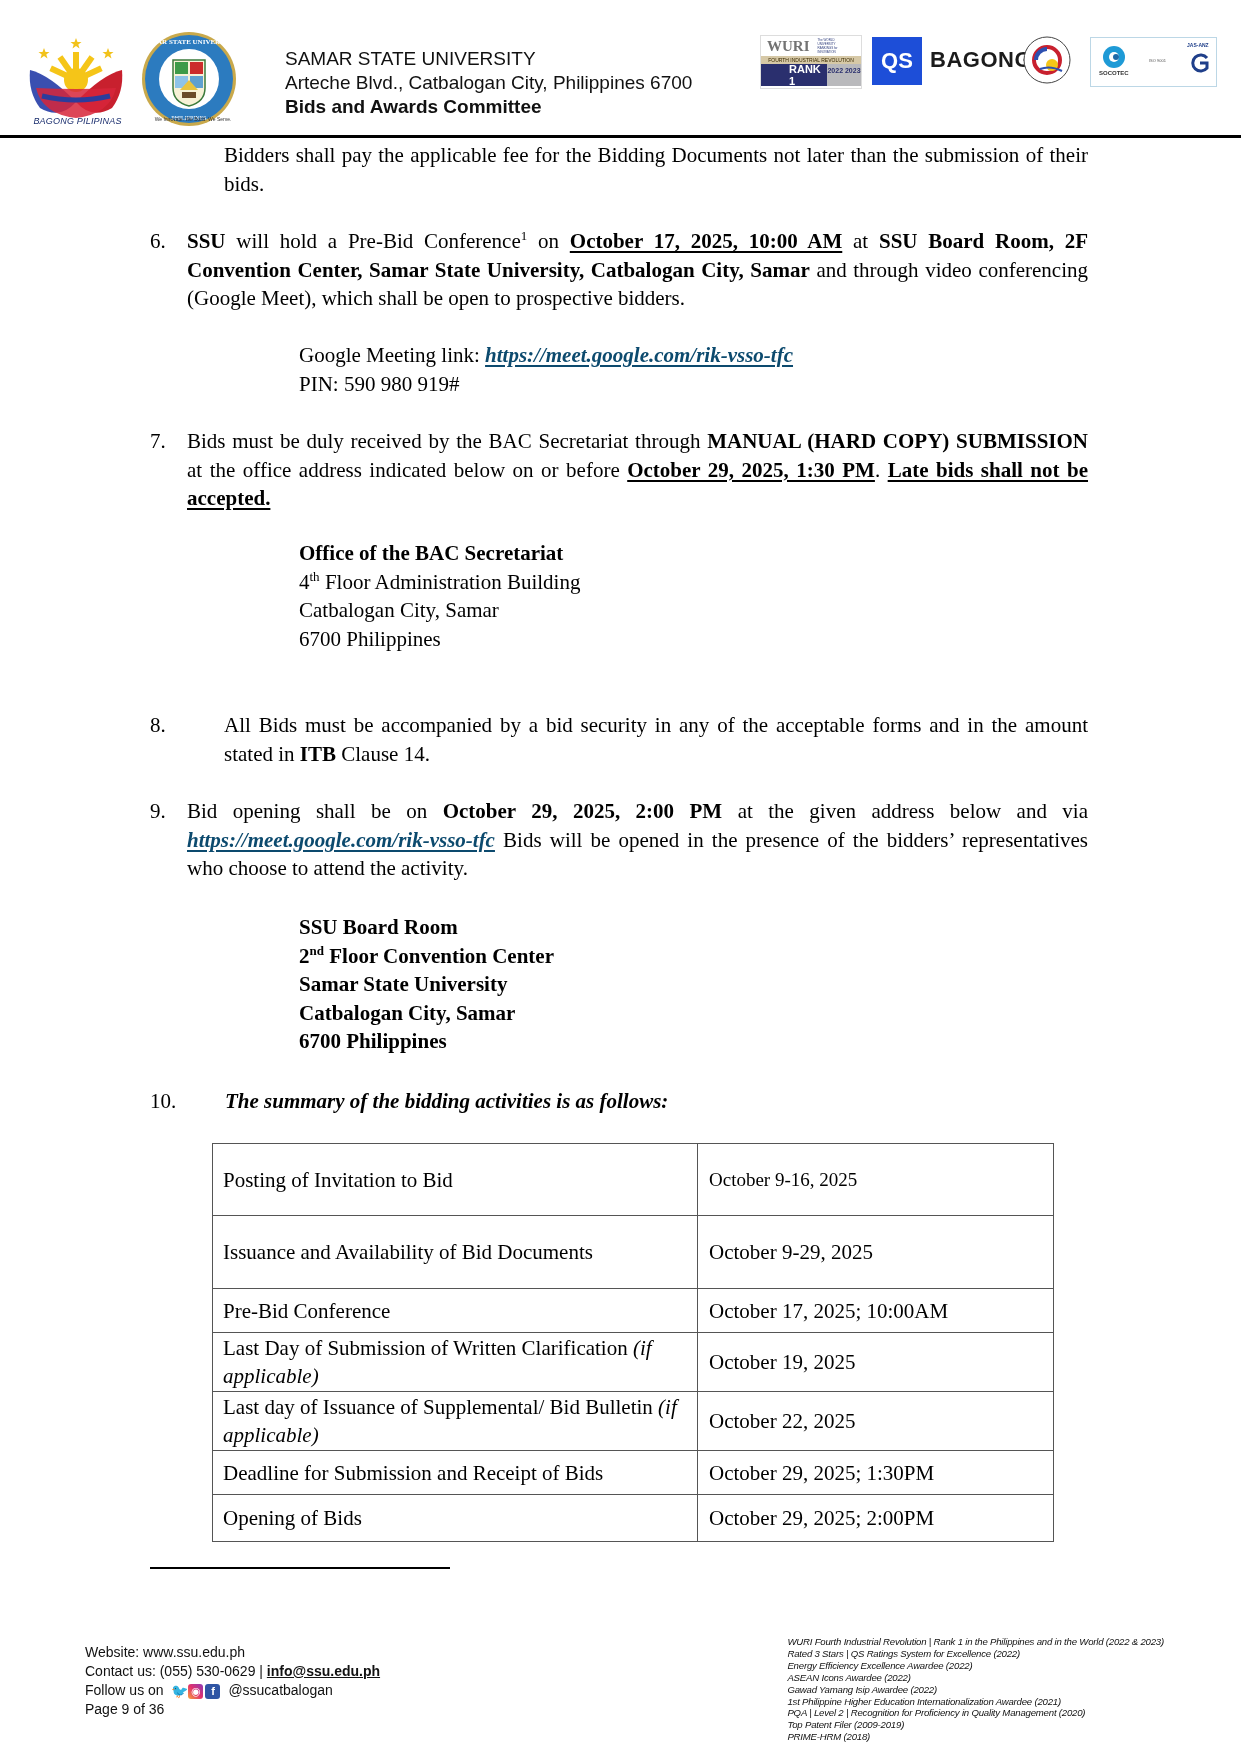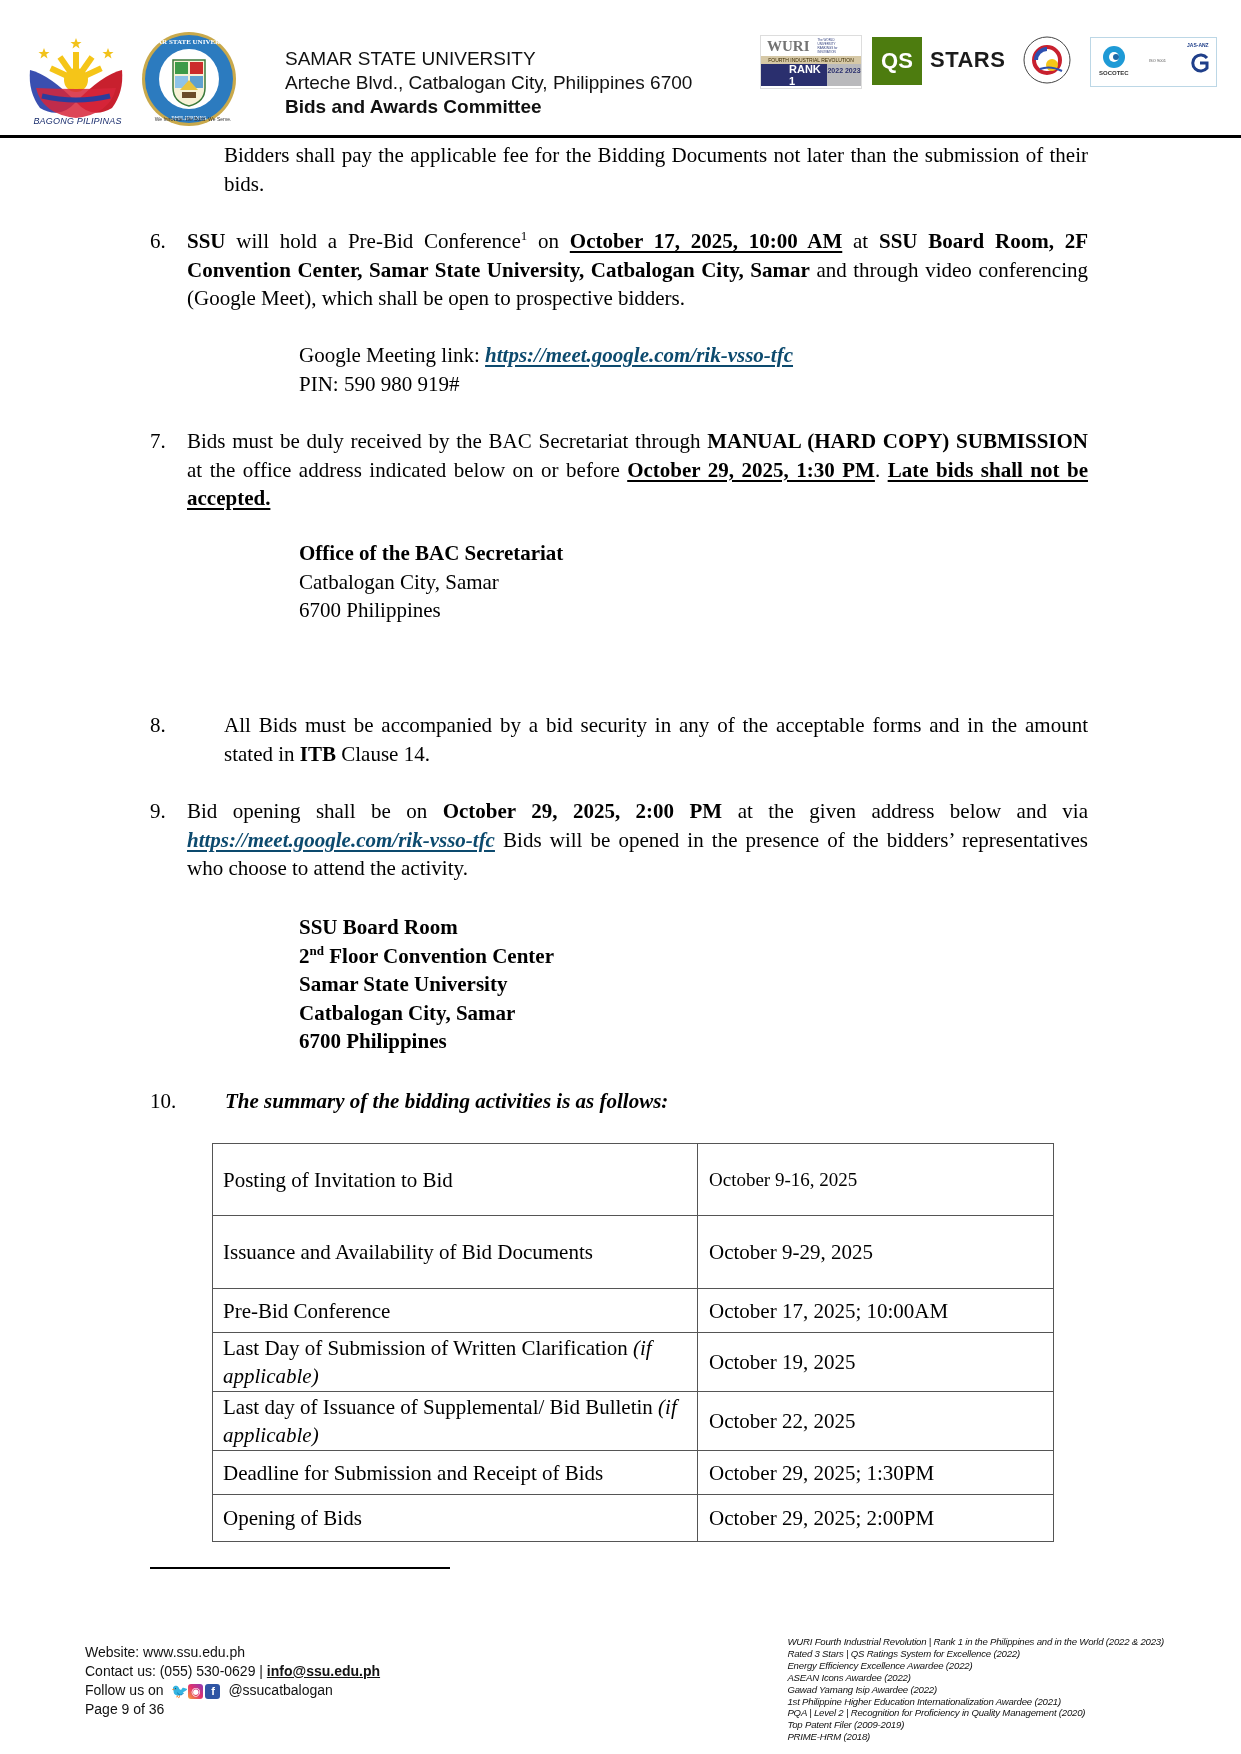--- a/index.html
+++ b/index.html
@@ -17,21 +17,21 @@
   .org .bold { font-weight: bold; }
   .badges { position: absolute; left: 760px; top: 35px; height: 55px; }
   .wuri { position: absolute; left: 0; top: 0; width: 100px; height: 52px; background: #fff; border: 1px solid #ddd; }
   .wuri .top { height: 20px; display: flex; align-items: center; }
   .wuri .wtxt { font-family: "Liberation Serif", serif; color: #737373; font-size: 15px; font-weight: bold; padding-left: 6px; }
   .wuri .wsub { font-size: 3px; color: #2b3a7a; margin-left: 8px; width: 34px; line-height: 4px; }
   .wuri .mid { height: 8px; background: #d6c8a6; font-size: 5px; color: #3a2a00; text-align: center; line-height: 8px; }
   .wuri .bot { height: 22px; display: flex; }
   .wuri .rank { flex: 1; background: #2a2f6e; color: #fff; font-size: 11px; font-weight: bold; display: flex; align-items: center; justify-content: center; padding-left: 28px; }
   .wuri .yrs { width: 34px; background: #b9b9bc; color: #2a2f6e; font-size: 7px; font-weight: bold; text-align: center; line-height: 9px; padding-top: 2px; }
-  .qs { position: absolute; left: 112px; top: 2px; width: 50px; height: 48px; background: #4d7c0f; color: #fff; font-size: 22px; font-weight: bold; display: flex; align-items: center; justify-content: center; }
+  .qs { position: absolute; left: 112px; top: 2px; width: 50px; height: 48px; background: #1d4ed8; color: #fff; font-size: 22px; font-weight: bold; display: flex; align-items: center; justify-content: center; }
   .stars { position: absolute; left: 170px; top: 12px; font-size: 22px; font-weight: bold; color: #1b1b1b; letter-spacing: 0.5px; }
   .pqa { position: absolute; left: 262px; top: 0px; width: 50px; height: 50px; }
   .socotec { position: absolute; left: 330px; top: 2px; width: 125px; height: 48px; border: 1px solid #bcd7e6; background: #fff; }
   .soc-name { position: absolute; left: 8px; top: 32px; font-size: 6px; font-weight: bold; color: #333; }
   .soc-iso { position: absolute; left: 58px; top: 20px; font-size: 4px; color: #555; }
   .soc-jas { position: absolute; left: 96px; top: 4px; font-size: 5px; color: #1f3f8a; font-weight: bold; }
   .rule { position: absolute; left: 0; top: 135px; width: 1241px; height: 3px; background: #000; }
 
   
   .p { position: absolute; font-size: 21px; line-height: 28.5px; }
@@ -111,21 +111,21 @@
         <span class="wtxt">WURI</span>
         <span class="wsub">The WORLD UNIVERSITY RANKINGS for INNOVATION</span>
       </div>
       <div class="mid">FOURTH INDUSTRIAL REVOLUTION</div>
       <div class="bot">
         <div class="rank">RANK 1</div>
         <div class="yrs">2022 2023</div>
       </div>
     </div>
     <div class="qs">QS</div>
-    <div class="stars">STARS</div>
+    <div class="stars">BAGONG</div>
     <svg class="pqa" viewBox="0 0 50 50">
       <circle cx="25" cy="25" r="23" fill="#fff" stroke="#444" stroke-width="1"></circle>
       <circle cx="25" cy="25" r="13" fill="none" stroke="#c8202e" stroke-width="4"></circle>
       <path d="M14,25 A11,11 0 0 1 25,14" stroke="#2c4fb0" stroke-width="4" fill="none"></path>
       <circle cx="30" cy="30" r="6" fill="#f5c518"></circle>
       <path d="M18,34 Q28,30 40,36" stroke="#2c4fb0" stroke-width="2" fill="none"></path>
     </svg>
     <div class="socotec">
       <svg style="position:absolute;left:10px;top:6px;width:26px;height:26px" viewBox="0 0 26 26">
         <circle cx="13" cy="13" r="11" fill="#1e9ad6"></circle>
@@ -153,20 +153,21 @@
   <span>Google Meeting link: </span><a class="link">https://meet.google.com/rik-vsso-tfc</a>
 </div>
 <div class="p" style="left:299px; top:370px;">PIN: 590 980 919#</div>
 
 <div class="num" style="left:150px; top:427px;">7.</div>
 <div class="p justify" style="left:187px; top:427px; width:901px;">
   <span>Bids must be duly received by the BAC Secretariat through </span><b>MANUAL (HARD COPY) SUBMISSION</b><span> at the office address indicated below on or before </span><b class="u">October 29, 2025, 1:30 PM</b><span>. </span><b class="u">Late bids shall not be accepted.</b>
 </div>
 <div class="p" style="left:299px; top:539px;">
   <div class="b">Office of the BAC Secretariat</div>
+  <div><span>4</span><sup>th</sup><span> Floor Administration Building</span></div>
   <div>Catbalogan City, Samar</div>
   <div>6700 Philippines</div>
 </div>
 
 <div class="num" style="left:150px; top:711px;">8.</div>
 <div class="p justify" style="left:224px; top:711px; width:864px;">
   <span>All Bids must be accompanied by a bid security in any of the acceptable forms and in the amount stated in </span><b>ITB</b><span> Clause 14.</span>
 </div>
 
 <div class="num" style="left:150px; top:797px;">9.</div>

